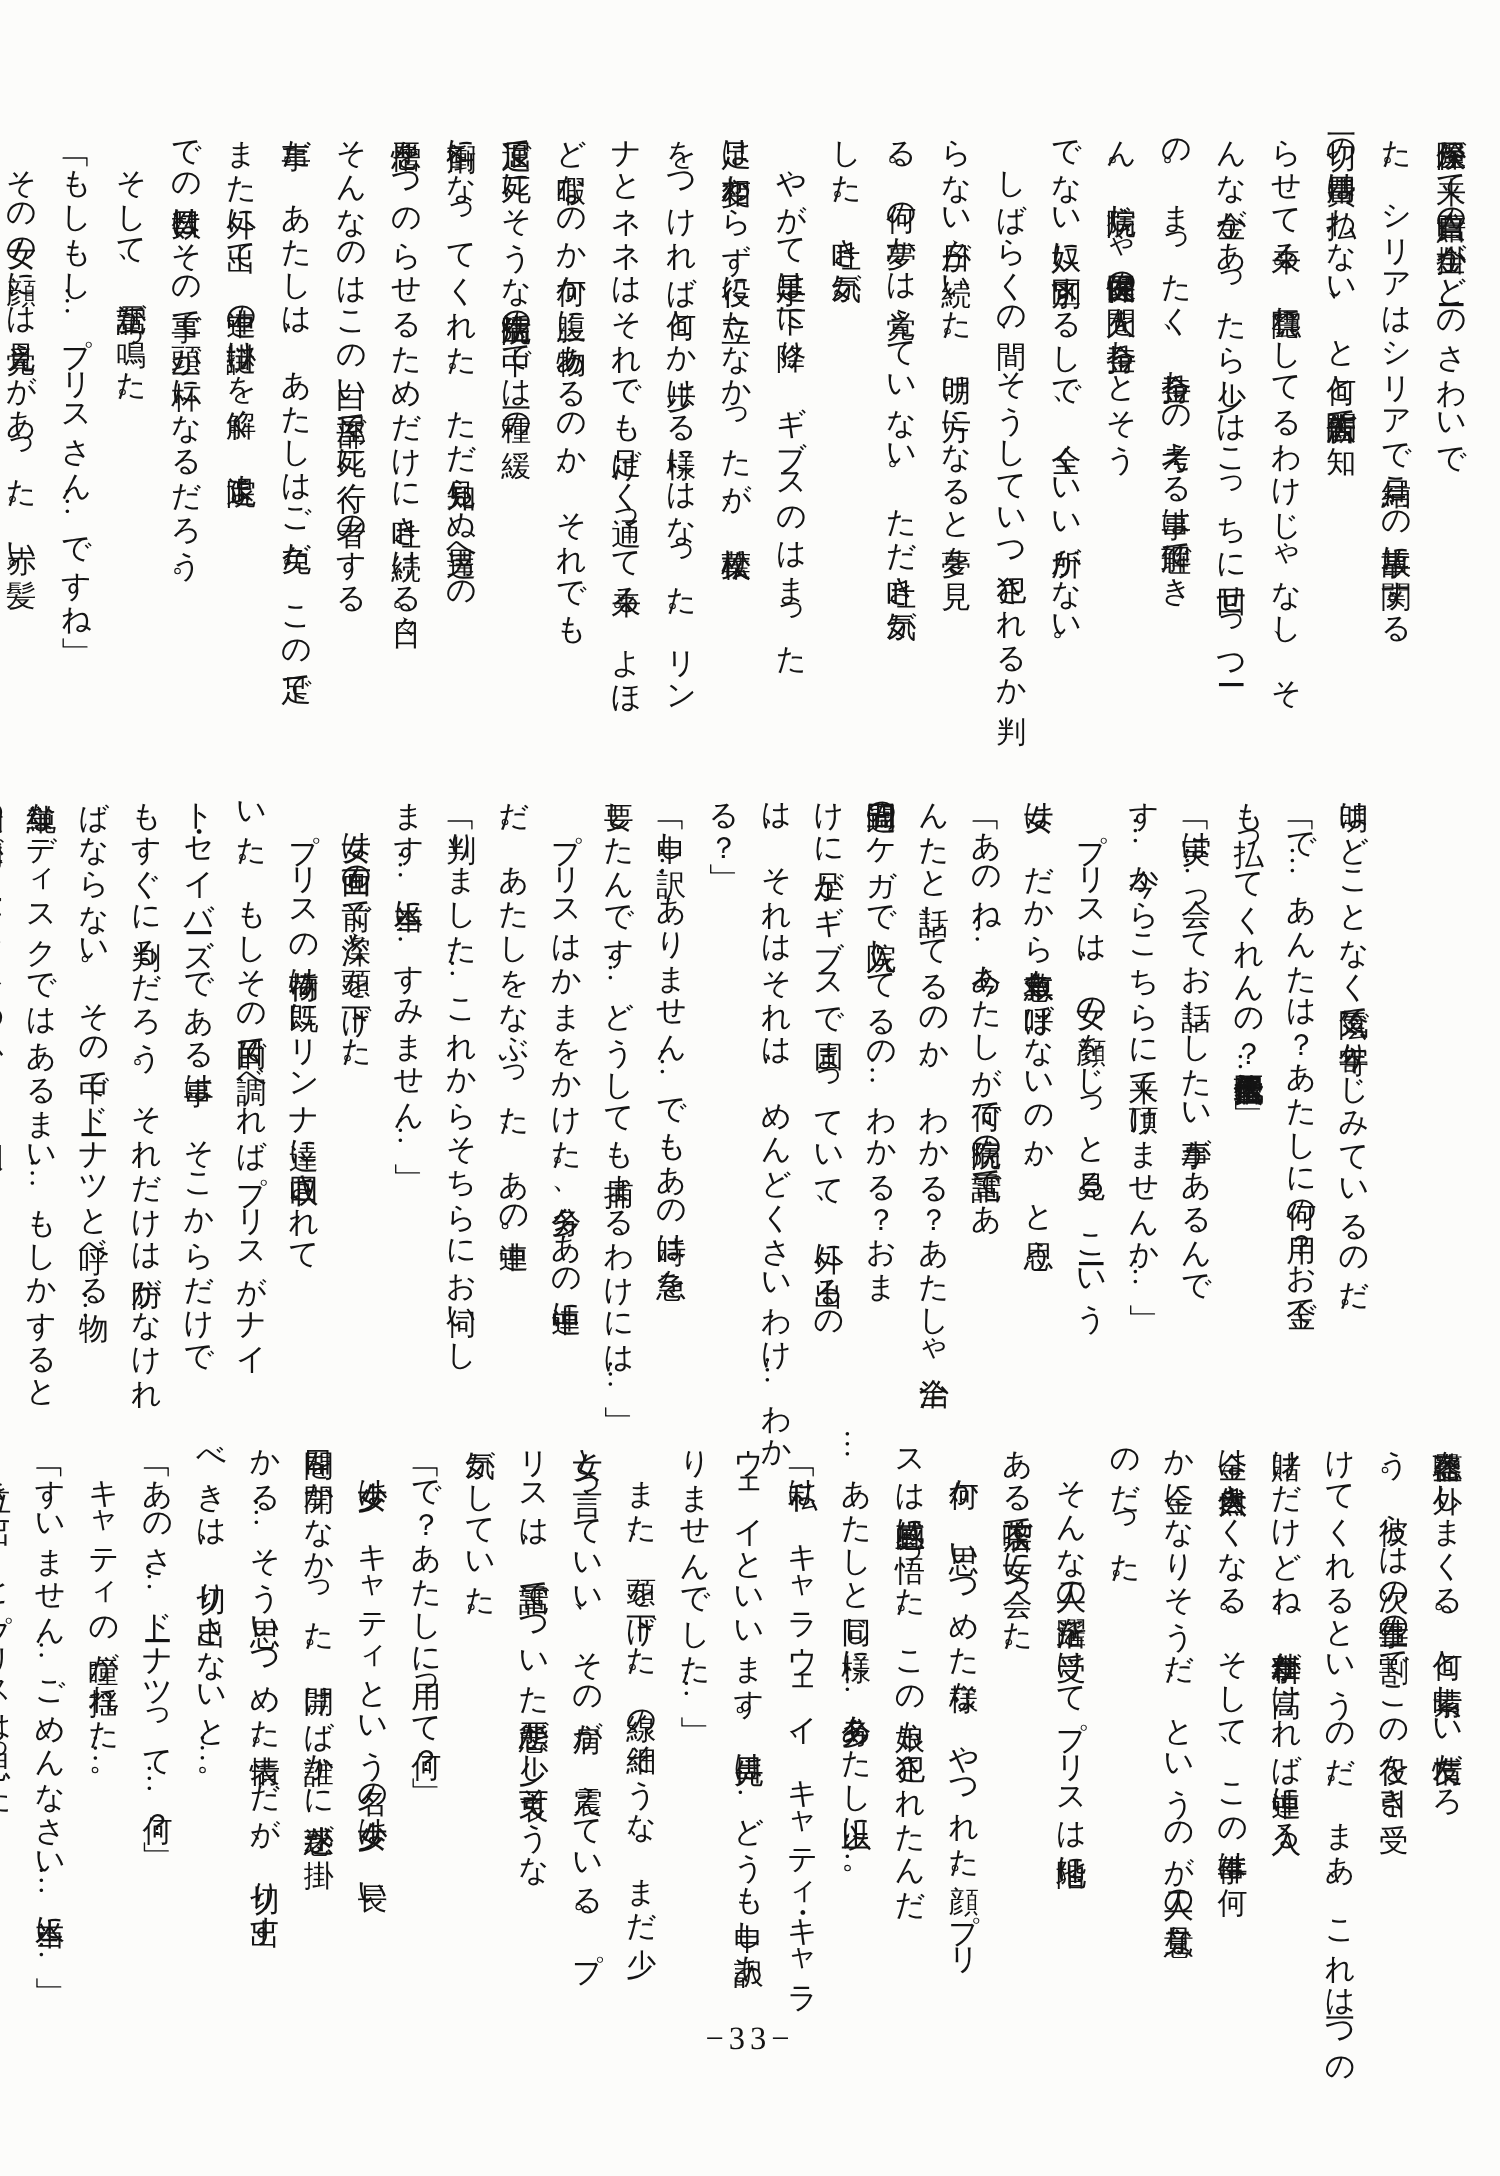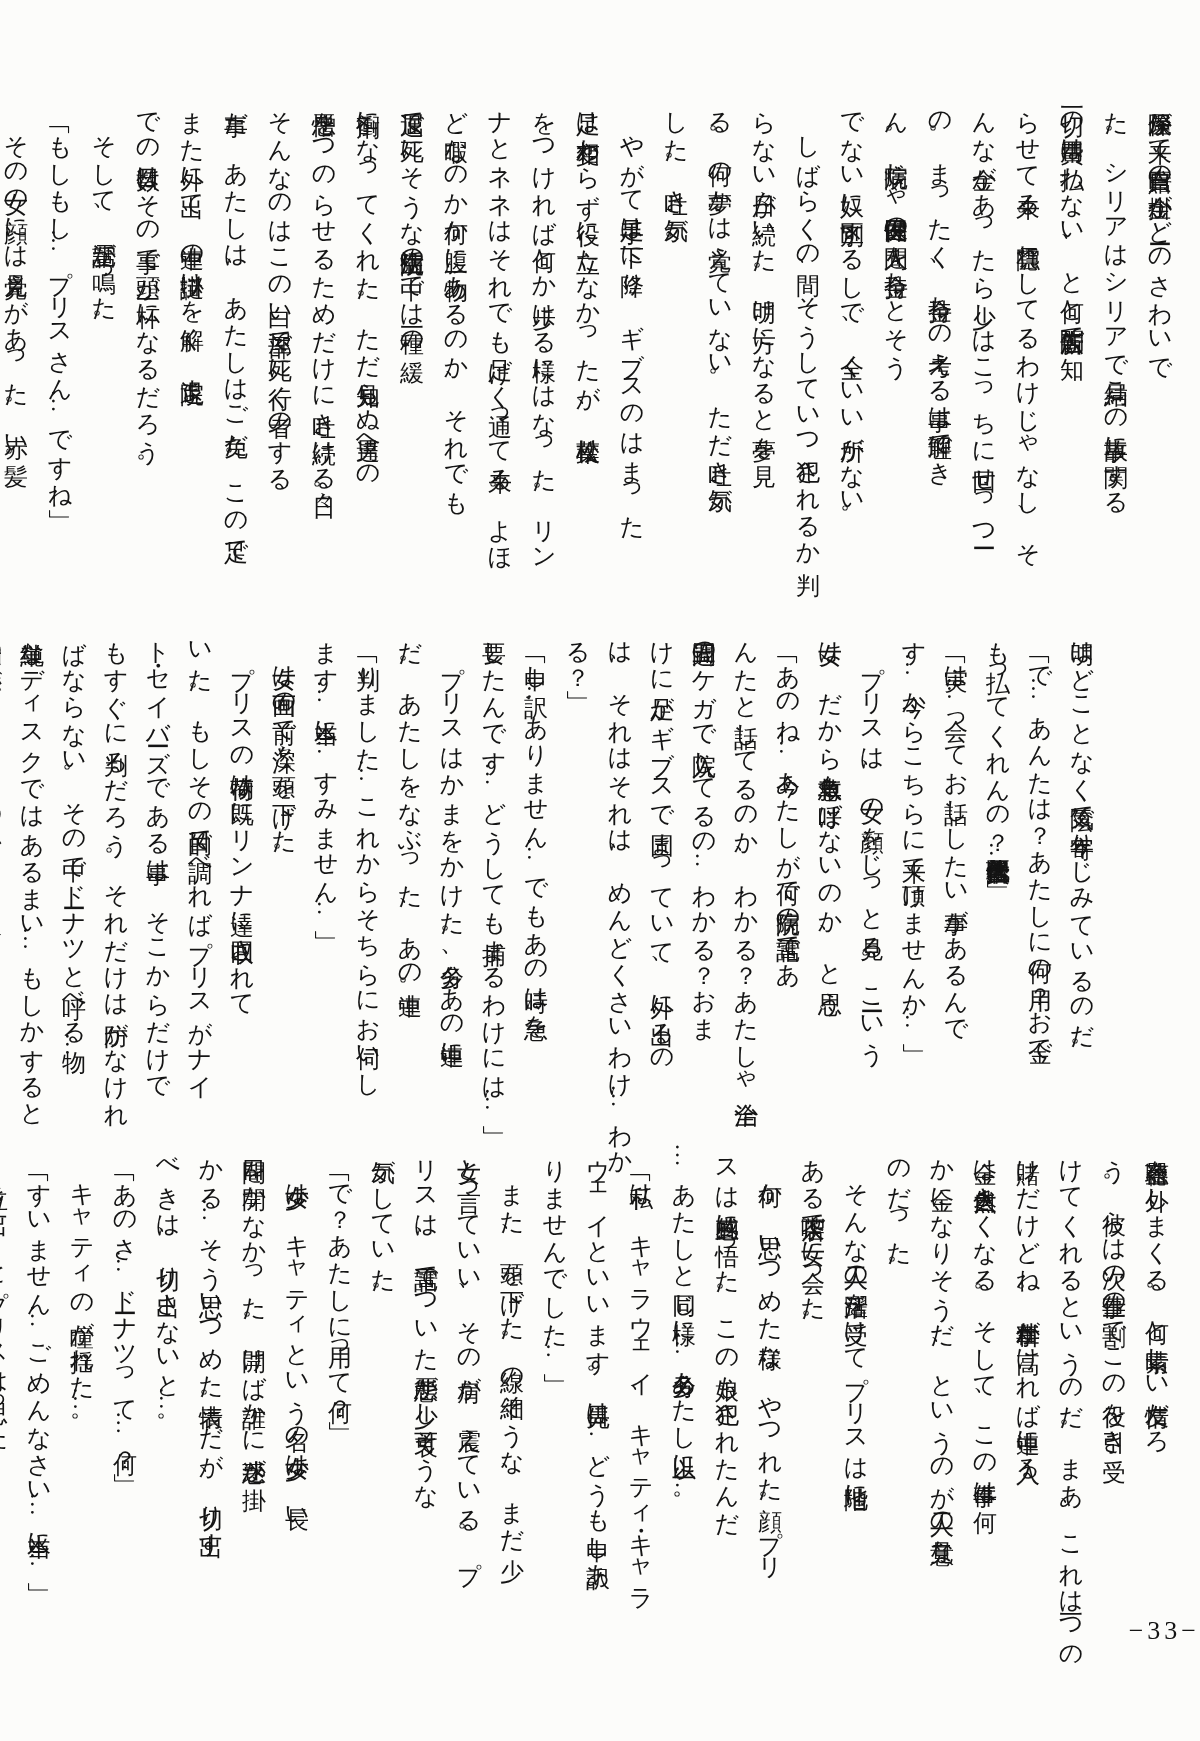--- a/index.html
+++ b/index.html
@@ -33,21 +33,21 @@
   #band-top    .tcol { margin-left: 14px; }
   #band-middle { top: 625px;  right: 103px; height: 512px; }
   #band-middle .tcol { margin-left: 12px; }
   #band-bottom { top: 1143px; right: 28px;  height: 512px; }
   #band-bottom .tcol { margin-left: 13px; }
   #page-number {
     position: absolute;
     top: 1616px;
     left: 0;
     width: 1200px;
-    text-align: right;
+    text-align: center;
     font-size: 26px;
     letter-spacing: 4px;
     color: #141414;
   }
 </style>
 </head>
 <body>
 
 <div id="page">
 

